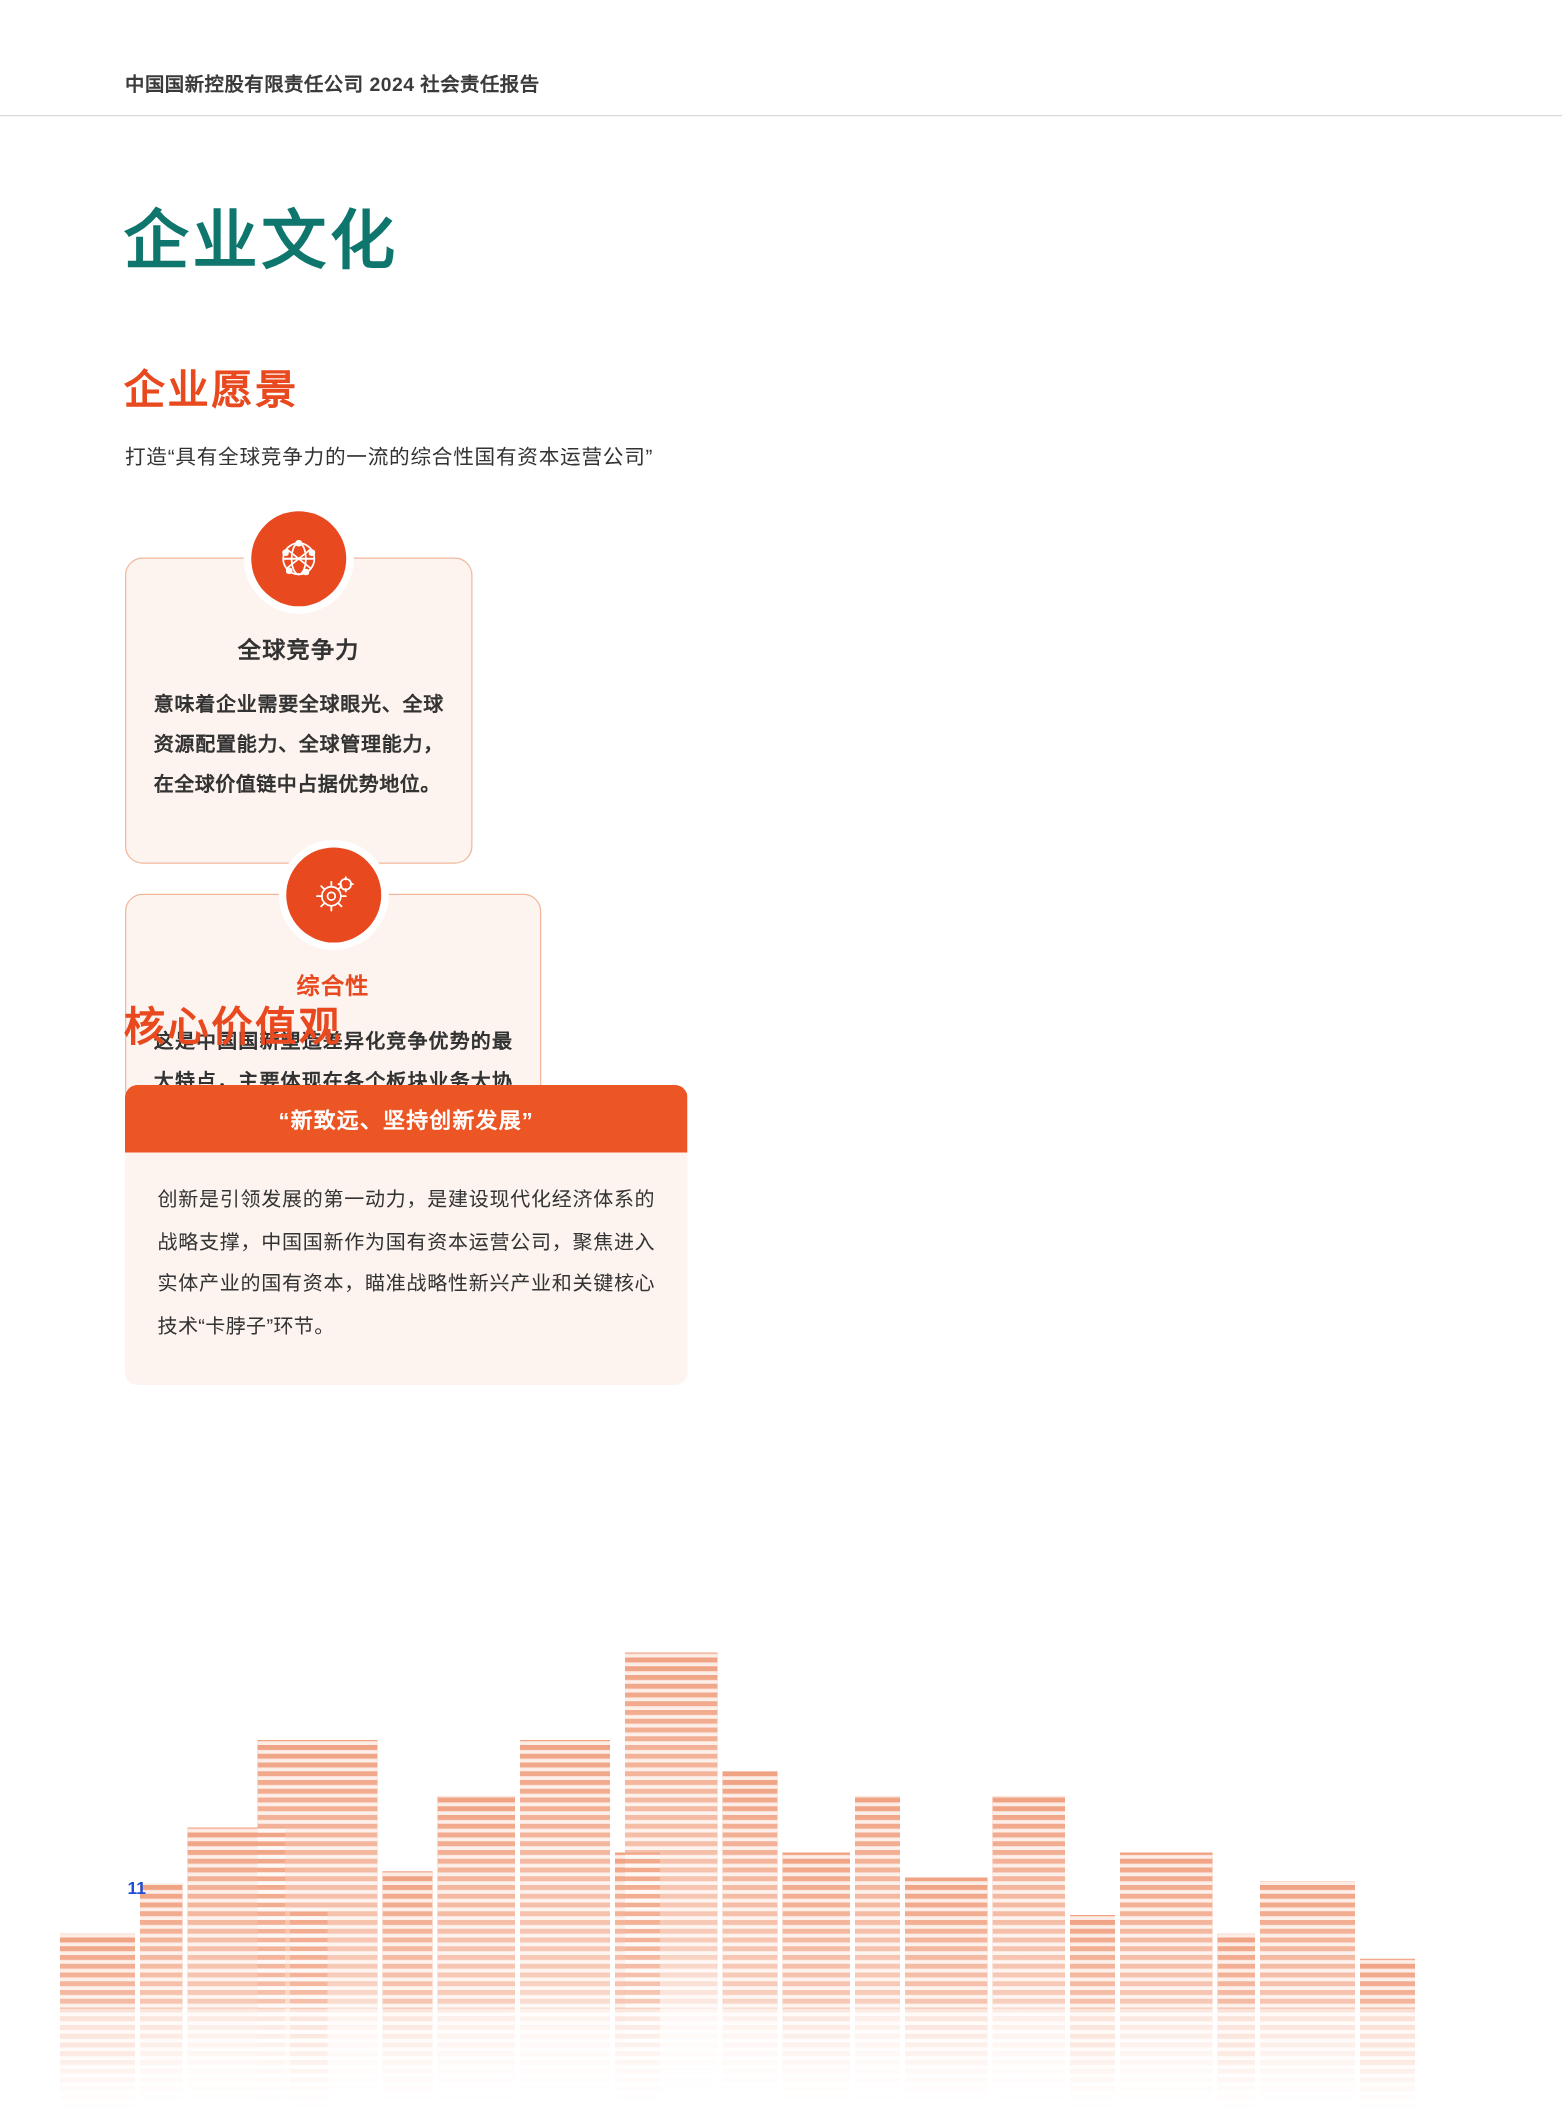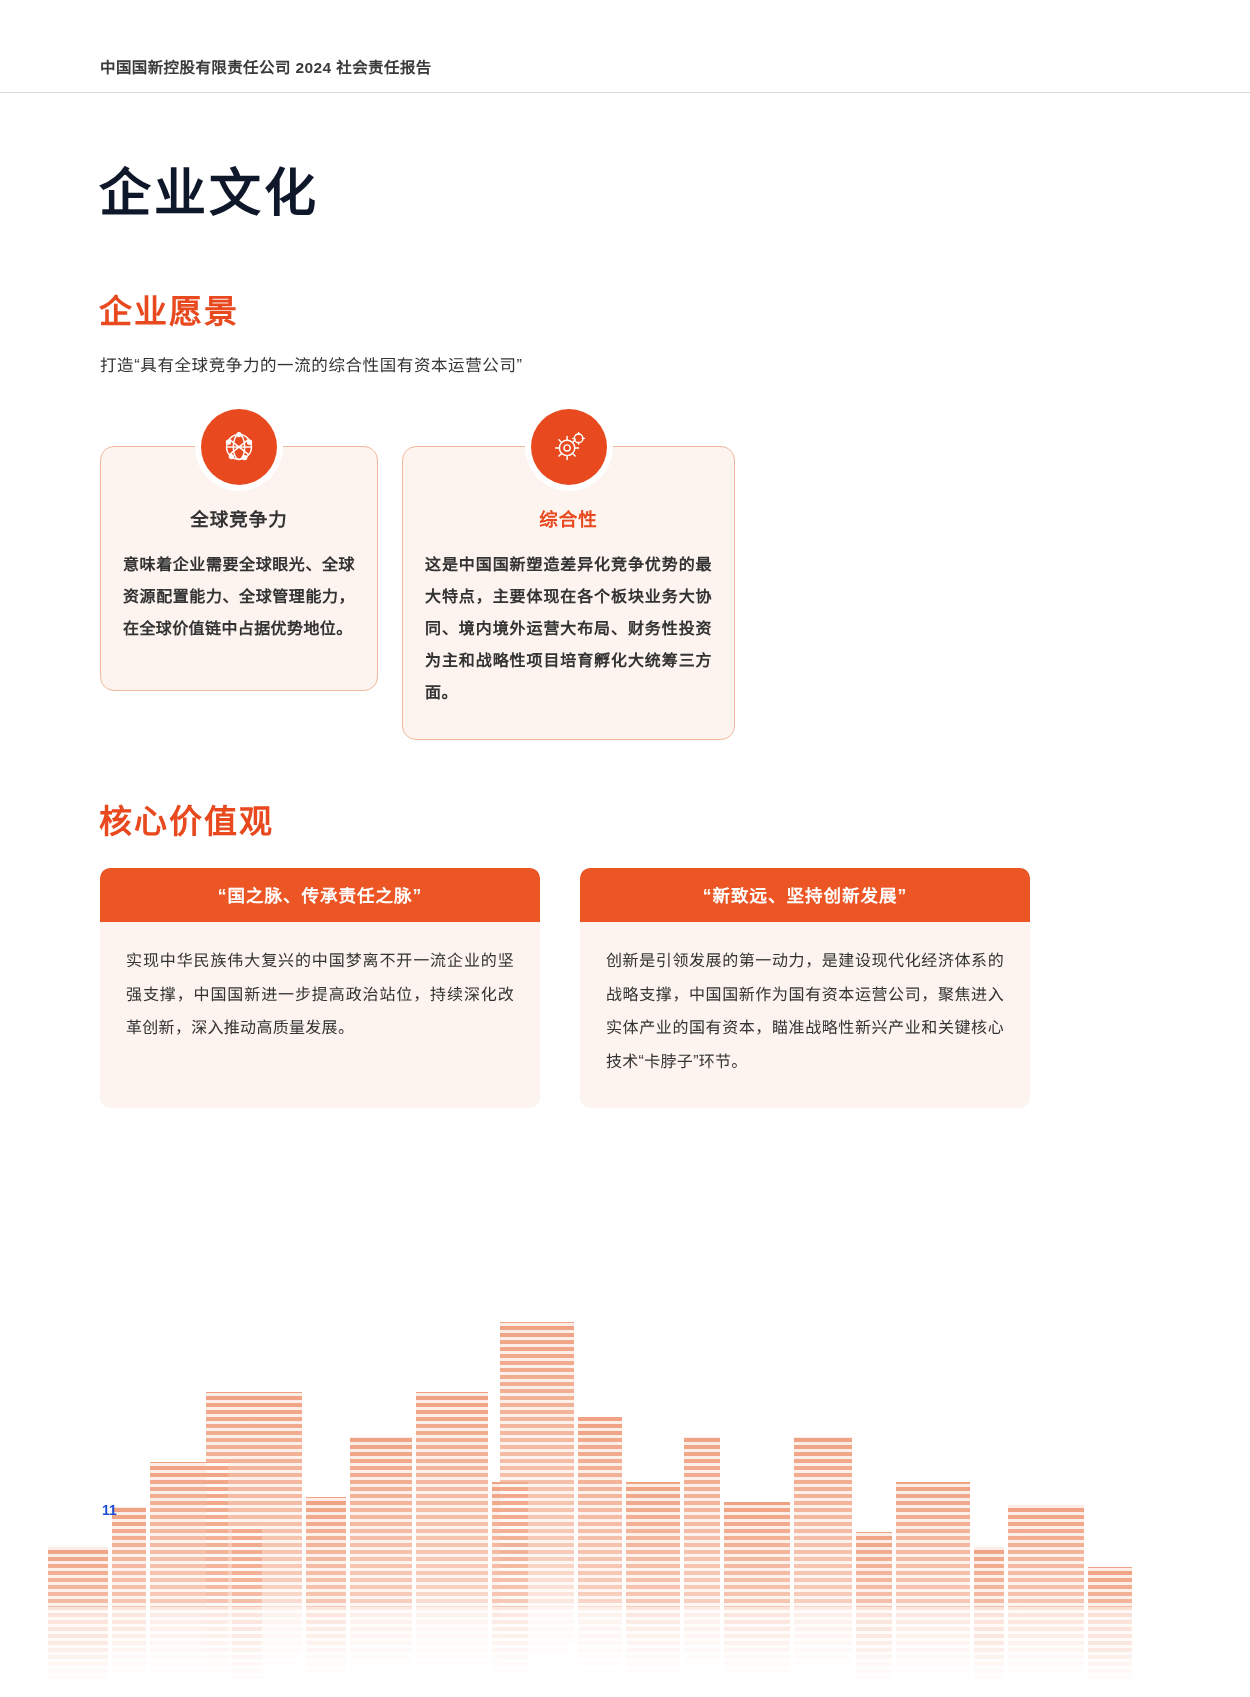--- a/index.html
+++ b/index.html
@@ -48,21 +48,21 @@
     background: #d8d8d8;
   }
 
   
   .page-title {
     position: absolute;
     left: 99px;
     top: 165px;
     font-size: 52px;
     font-weight: 700;
-    color: #0f172a;
+    color: #0f766e;
     letter-spacing: 3px;
     line-height: 1.1;
   }
   .section-title {
     position: absolute;
     font-size: 33px;
     font-weight: 700;
     color: #e8491f;
     letter-spacing: 2px;
   }
@@ -80,20 +80,21 @@
 
   
   .vision-cards {
     position: absolute;
     left: 100px;
     top: 446px;
     width: 1050px;
     display: flex;
     gap: 24px;
     align-items: flex-start;
+    flex-direction: column;
   }
   .vision-card {
     position: relative;
     width: 278px;
     box-sizing: border-box;
     background: #fdf4ef;
     border: 1px solid #f0b89d;
     border-radius: 14px;
     padding: 58px 22px 30px 22px;
     min-height: 245px;
@@ -240,24 +241,20 @@
       </div>
       <div class="vc-title">综合性</div>
       <div class="vc-body">这是中国国新塑造差异化竞争优势的最大特点，主要体现在各个板块业务大协同、境内境外运营大布局、财务性投资为主和战略性项目培育孵化大统筹三方面。</div>
     </div>
 
   </div>
 
   <div class="section-title" id="values-title">核心价值观</div>
 
   <div class="value-cards">
-    <div class="value-card">
-      <div class="vh">“国之脉、传承责任之脉”</div>
-      <div class="vb">实现中华民族伟大复兴的中国梦离不开一流企业的坚强支撑，中国国新进一步提高政治站位，持续深化改革创新，深入推动高质量发展。</div>
-    </div>
     <div class="value-card second">
       <div class="vh">“新致远、坚持创新发展”</div>
       <div class="vb">创新是引领发展的第一动力，是建设现代化经济体系的战略支撑，中国国新作为国有资本运营公司，聚焦进入实体产业的国有资本，瞄准战略性新兴产业和关键核心技术“卡脖子”环节。</div>
     </div>
   </div>
 
   <div class="skyline">
     <svg width="1250" height="560" viewBox="0 0 1250 560" preserveAspectRatio="none">
       <defs>
         <linearGradient id="fade" x1="0" y1="0" x2="0" y2="1">

